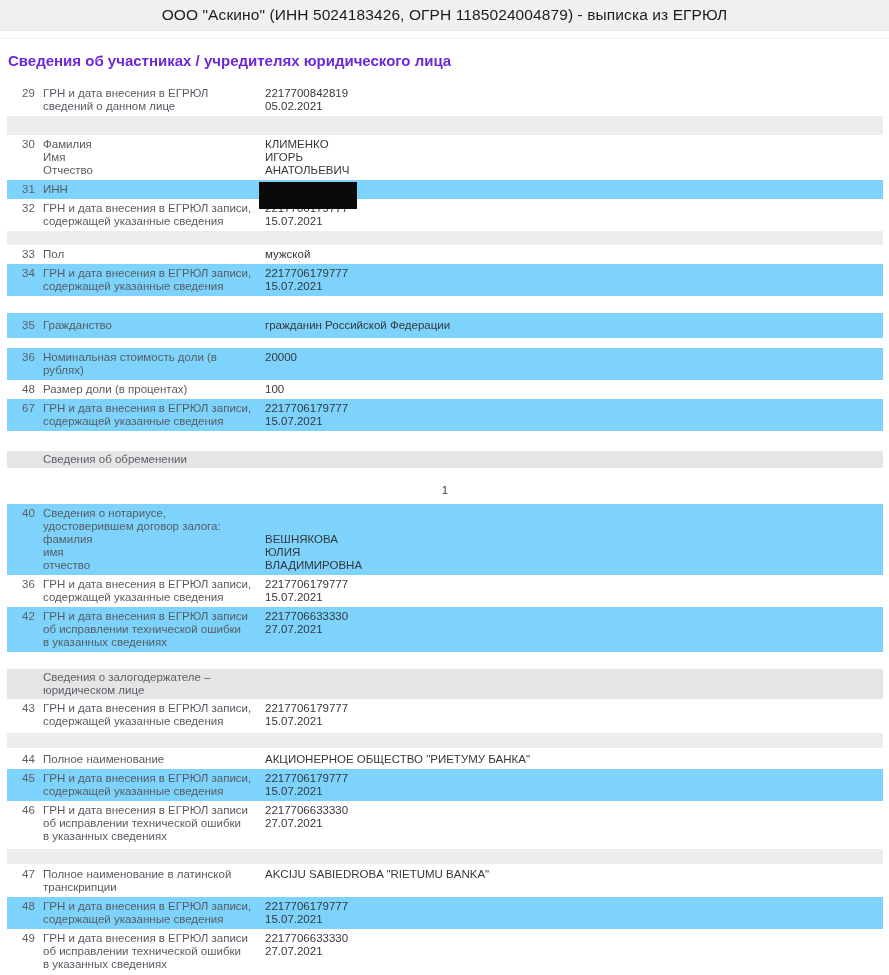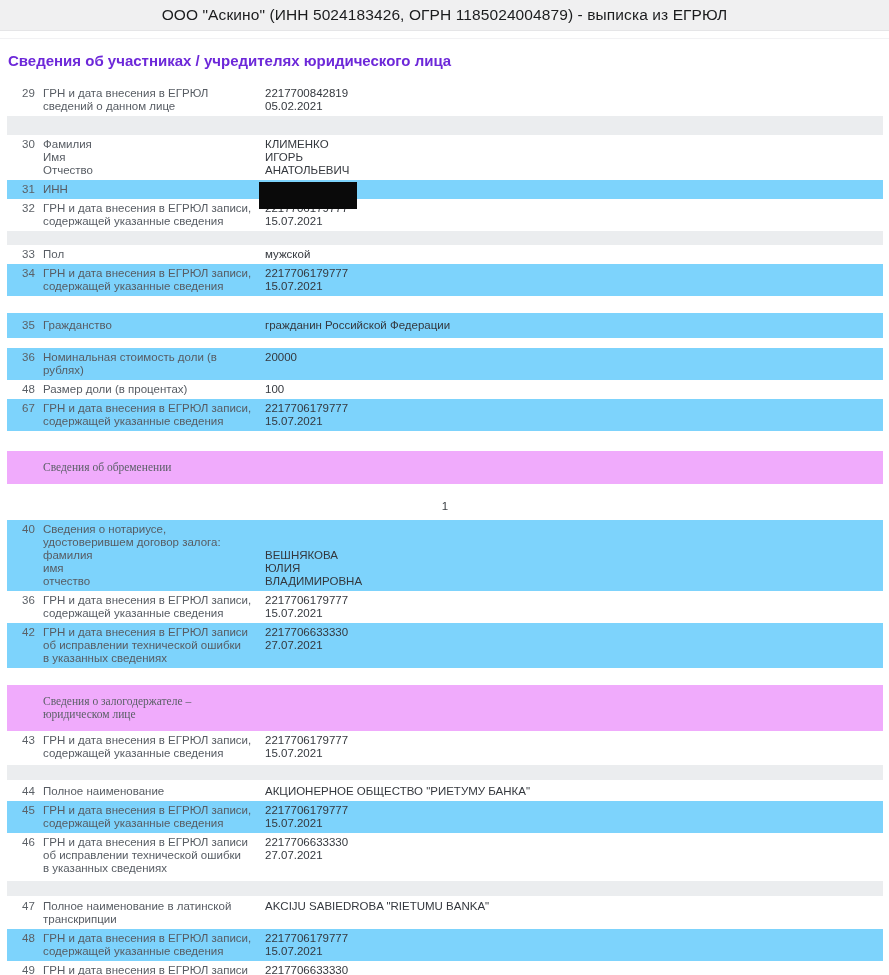--- a/index.html
+++ b/index.html
@@ -18,21 +18,21 @@
   .section-title{
     margin:13px 8px 15px 8px;
     font-size:15px;font-weight:700;color:#6d28d9;
   }
   .tbl{margin:0 6px 0 7px;font-size:11.5px;line-height:13px;}
   .row{display:flex;padding:3px 0;}
   .row.gray{background:#7dd3fc;}
   .num{flex:none;width:36px;padding-left:15px;color:#5b6066;box-sizing:border-box;}
   .lbl{flex:none;width:216px;padding-right:6px;color:#575c63;}
   .val{flex:1;color:#34383e;font-weight:500;position:relative;}
-  .band{background:#f0abfc;display:flex;padding:10px 0;font-family:Liberation Serif, serif;}
+  .band{background:#e5e5e5;display:flex;padding:2px 0;}
   .band .lbl{width:auto;color:#5a5f66;}
   .sep{background:#ebedef;}
   .gap{background:#ffffff;}
   .pagenum{text-align:center;padding:3px 0;color:#3c4045;font-weight:500;}
   .row.has-redaction{position:relative;z-index:3;}
   .redaction{
     position:absolute;left:-6px;top:-1px;width:98px;height:27px;
     background:#0a0a0a;z-index:4;
   }
 </style>

